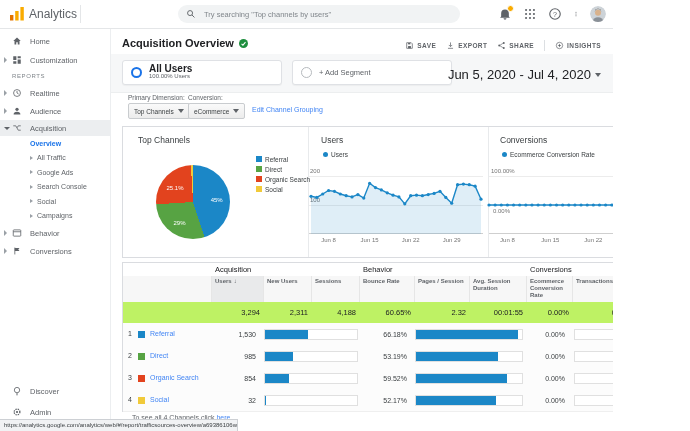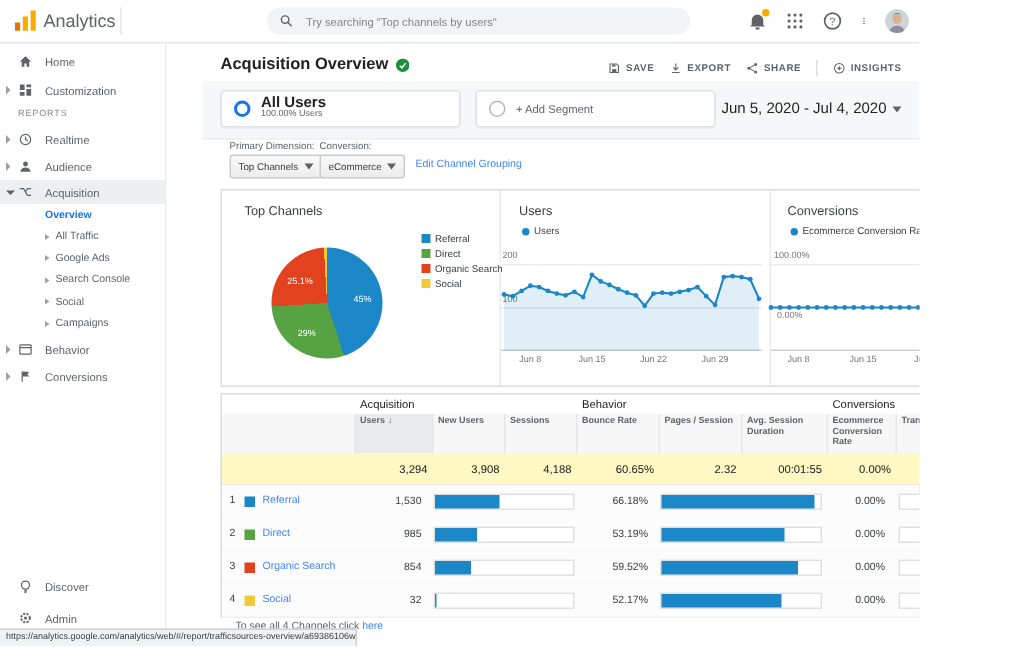--- a/index.html
+++ b/index.html
@@ -32,37 +32,37 @@
   .caret{position:absolute;left:4px;width:0;height:0;border-left:3px solid #9aa0a6;border-top:3px solid transparent;border-bottom:3px solid transparent;}
   .caret.open{border-left:3px solid transparent;border-right:3px solid transparent;border-top:3px solid #5f6368;border-bottom:none;}
   .sb-section{position:absolute;left:12px;font-size:6px;letter-spacing:0.6px;color:#80868b;}
   .sb-children{position:absolute;top:108px;left:0;width:110px;}
   .sb-child{height:14.5px;display:flex;align-items:center;padding-left:30px;font-size:7px;color:#5f6368;cursor:pointer;}
   .sb-child.active{color:#1a73e8;font-weight:bold;}
   .mini-caret{width:0;height:0;border-left:3px solid #9aa0a6;border-top:2.5px solid transparent;border-bottom:2.5px solid transparent;margin-right:4px;}
   .beta{font-size:5px;color:#e8710a;margin-left:2px;position:relative;top:-3px;font-weight:bold;}
 
   
-  .main{position:absolute;left:110px;top:28px;right:0;bottom:0;background:#fff;margin-left:25px;}
+  .main{position:absolute;left:110px;top:28px;right:0;bottom:0;background:#fff;}
   .page-title{position:absolute;left:12px;top:9px;display:flex;align-items:center;gap:5px;font-size:11px;font-weight:bold;color:#202124;}
   .verified{width:9px;height:9px;}
   .toolbar{position:absolute;right:12px;top:12px;display:flex;align-items:center;gap:10px;font-size:6.5px;font-weight:bold;letter-spacing:0.4px;color:#5f6368;}
   .tool{display:flex;align-items:center;gap:3px;cursor:pointer;}
   .tool svg{width:9px;height:9px;}
   .tb-div2{width:1px;height:11px;background:#dcdfe2;}
 
   .seg-band{position:absolute;left:0;right:0;top:26px;height:38px;background:#f6f7f8;border-bottom:1px solid #eceeef;}
   .seg-card{position:absolute;top:6px;width:160px;height:25px;background:#fff;border:1px solid #dfe1e5;border-radius:3px;box-shadow:0 1px 1px rgba(0,0,0,0.04);display:flex;align-items:center;padding-left:8px;box-sizing:border-box;gap:7px;cursor:pointer;}
   .ring{width:11px;height:11px;border-radius:50%;box-sizing:border-box;flex:none;}
   .ring.blue{border:2.5px solid #1a73e8;}
   .ring.grey{border:1.5px solid #b6babe;}
   .seg-name{font-size:10px;color:#202124;font-weight:bold;line-height:8px;}
   .seg-sub{font-size:6px;color:#5f6368;line-height:7px;}
   .add-seg{font-size:7.5px;color:#5f6368;}
-  .daterange{position:absolute;right:12px;top:13px;display:flex;align-items:center;gap:4px;font-size:10px;color:#202124;cursor:pointer;}
+  .daterange{position:absolute;right:12px;top:13px;display:flex;align-items:center;gap:4px;font-size:13px;color:#202124;cursor:pointer;}
 
   .dim-label{position:absolute;top:66px;font-size:6.5px;color:#5f6368;}
   .dim-btn{position:absolute;top:75px;height:14px;background:linear-gradient(#fafafa,#ececec);border:1px solid #c9cccf;border-radius:2px;display:flex;align-items:center;gap:4px;padding:0 5px;font-size:6.5px;color:#3c4043;cursor:pointer;}
   .edit-link{position:absolute;left:142px;top:78px;font-size:7px;color:#4285f4;cursor:pointer;}
 
   
   .charts-card{position:absolute;left:12px;top:98px;width:556px;height:130px;background:#fff;border:1px solid #dadce0;}
   .pdiv{position:absolute;top:0;bottom:0;width:1px;background:#e8eaec;}
   .chart-title{position:absolute;font-size:8.5px;color:#3c4043;}
   .chart-legend{position:absolute;display:flex;align-items:center;gap:3px;font-size:6.5px;color:#3c4043;}
@@ -81,21 +81,21 @@
   .tgroup{position:absolute;top:2px;font-size:7.5px;color:#202124;}
   .thead{position:absolute;top:13px;left:0;right:0;height:26px;border-bottom:1px solid #e0e0e0;}
   .th{position:absolute;top:0;height:26px;background:#f7f7f7;border-left:1px solid #e6e6e6;box-sizing:border-box;font-size:6px;font-weight:bold;color:#5f6368;line-height:7px;padding:2px 3px;cursor:pointer;}
   .th.c0{border-left:none;background:#f7f7f7;}
   .th.sorted{background:#e9eaeb;}
   .sort-arrow{font-size:6px;color:#5f6368;margin-left:2px;}
   .c0{left:0;width:88px;}  .c1{left:88px;width:52px;} .c2{left:140px;width:48px;}
   .c3{left:188px;width:48px;} .c4{left:236px;width:55px;} .c5{left:291px;width:55px;}
   .c6{left:346px;width:57px;} .c7{left:403px;width:46px;} .c8{left:449px;width:47px;}
   .c9{left:496px;width:60px;}
-  .totals{position:absolute;top:39px;left:0;right:0;height:21px;background:#fef9c3;border-bottom:6px solid #fca5a5;}
+  .totals{position:absolute;top:39px;left:0;right:0;height:21px;background:#bef264;border-bottom:6px solid #fca5a5;}
   .tt{position:absolute;top:6px;text-align:right;font-size:7.5px;color:#202124;padding-right:3px;box-sizing:border-box;}
   .rows{position:absolute;top:60px;left:0;right:0;}
   .trow{position:absolute;left:0;width:556px;height:22px;border-bottom:1px solid #efefef;background:#fcfcfc;}
   .rank{position:absolute;left:5px;top:7px;font-size:7px;color:#3c4043;}
   .swatch{position:absolute;left:15px;top:7.5px;width:7px;height:7px;}
   .chlink{position:absolute;left:27px;top:7px;font-size:7px;color:#4285f4;cursor:pointer;}
   .num{position:absolute;top:7.5px;font-size:7px;color:#3c4043;text-align:right;padding-right:3px;box-sizing:border-box;}
   .num.u{left:88px;width:48px;} .num.b{left:236px;width:51px;} .num.e{left:403px;width:42px;}
   .track{position:absolute;top:5.5px;height:11px;background:#fff;border:1px solid #e0e0e0;box-sizing:border-box;}
   .track.ut{left:141px;width:94px;} .track.bt{left:292px;width:108px;} .track.et{left:451px;width:96px;}
@@ -479,21 +479,21 @@
         <div class="th c4"><span>Bounce Rate</span></div>
         <div class="th c5"><span>Pages / Session</span></div>
         <div class="th c6"><span>Avg. Session Duration</span></div>
         <div class="th c7"><span>Ecommerce Conversion Rate</span></div>
         <div class="th c8"><span>Transactions</span></div>
         <div class="th c9"><span>Revenue</span></div>
       </div>
 
       <div class="totals">
         <span class="tt c1">3,294</span>
-        <span class="tt c2">3,908</span>
+        <span class="tt c2">2,311</span>
         <span class="tt c3">4,188</span>
         <span class="tt c4">60.65%</span>
         <span class="tt c5">2.32</span>
         <span class="tt c6">00:01:55</span>
         <span class="tt c7">0.00%</span>
         <span class="tt c8">0</span>
         <span class="tt c9">$0.00</span>
       </div>
 
       <div class="rows" id="table-rows">

